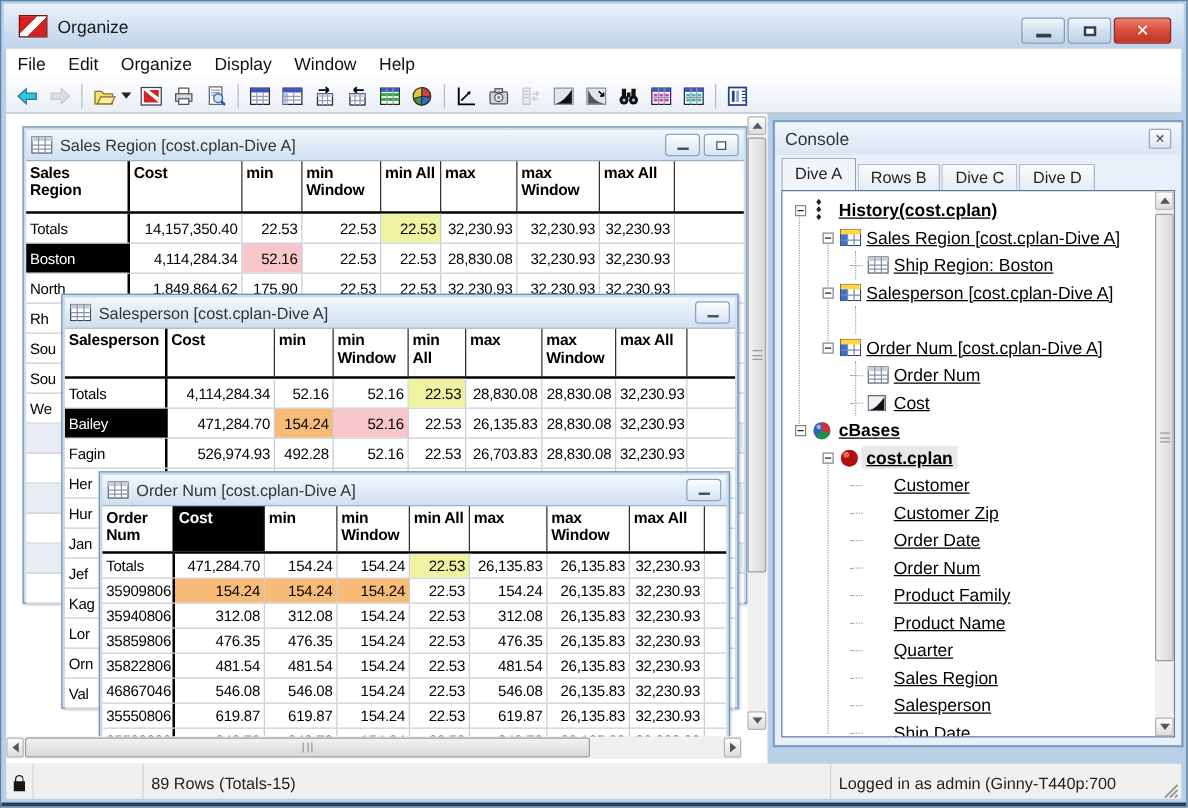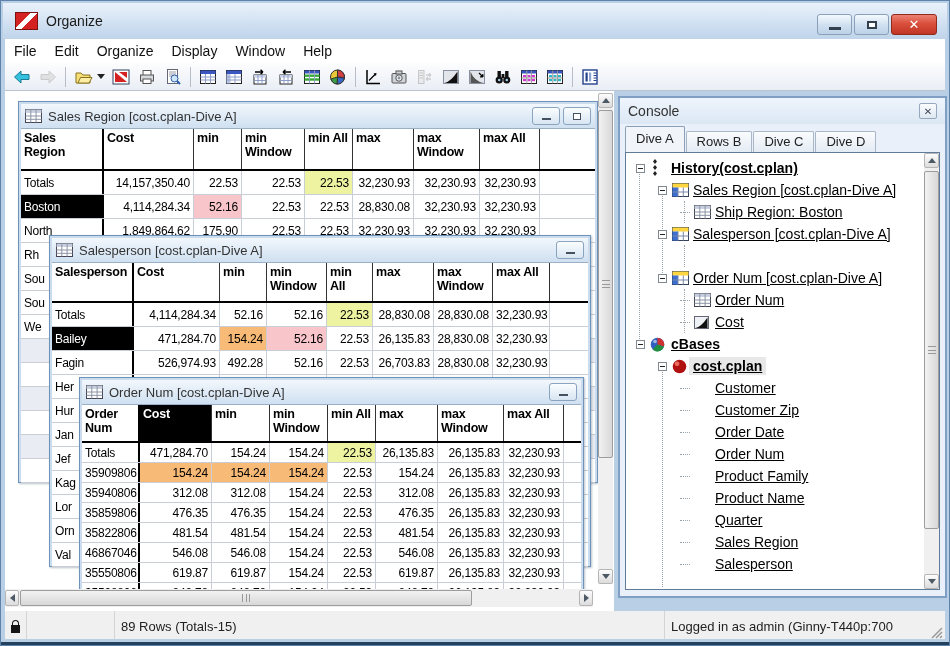--- a/index.html
+++ b/index.html
@@ -1045,20 +1045,27 @@
           <span class="iconslot"></span>
           <span class="lblwrap">Sales Region</span>
         </div>
         <div class="titem" style="top: 400px; padding-left: 52px;">
           <span class="slot">
             <span class="dots"></span>
           </span>
           <span class="iconslot"></span>
           <span class="lblwrap">Salesperson</span>
         </div>
+        <div class="titem" style="top: 422px; padding-left: 52px;">
+          <span class="slot">
+            <span class="dots"></span>
+          </span>
+          <span class="iconslot"></span>
+          <span class="lblwrap">Ship Date</span>
+        </div>
       </div>
   </div>
 
   <div class="statusbar">
     <div class="spanel lockwrap">
         <span class="lock"></span>
       </div>
     <div class="spanel" style="width:88px;"></div>
     <div class="spanel" style="width:550px;">
       <span>89 Rows (Totals-15)</span>

